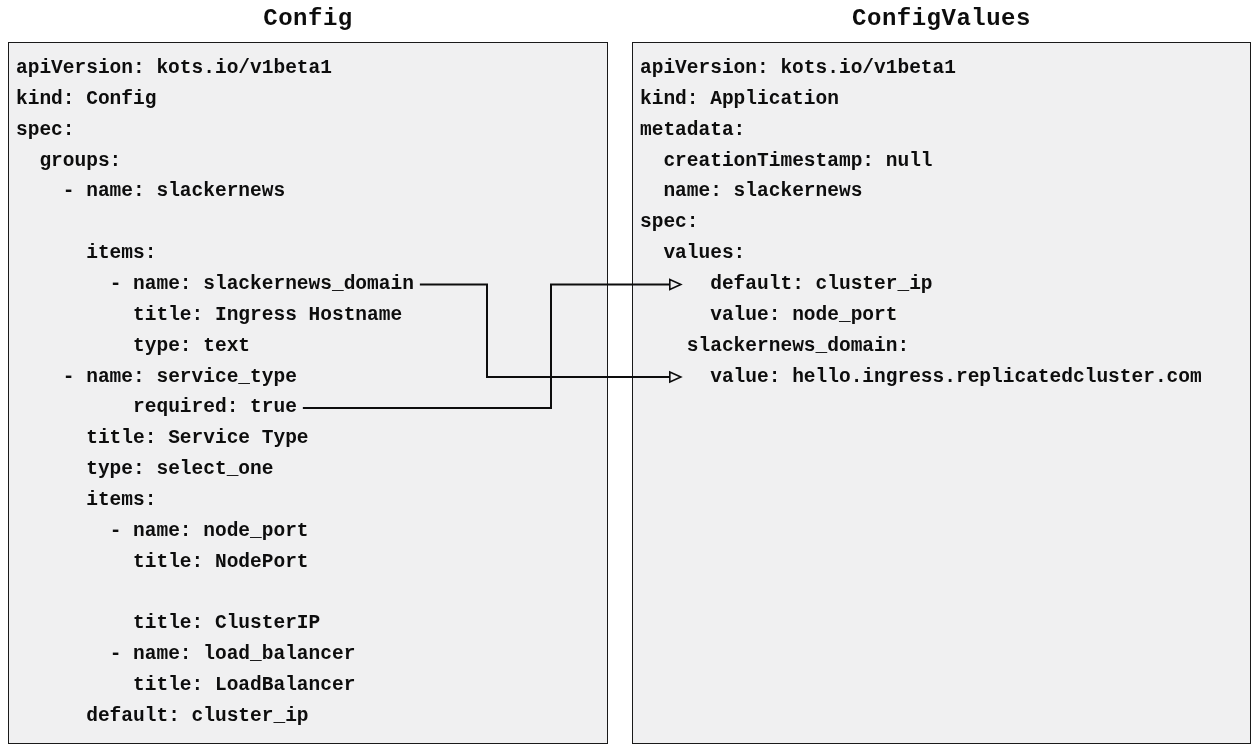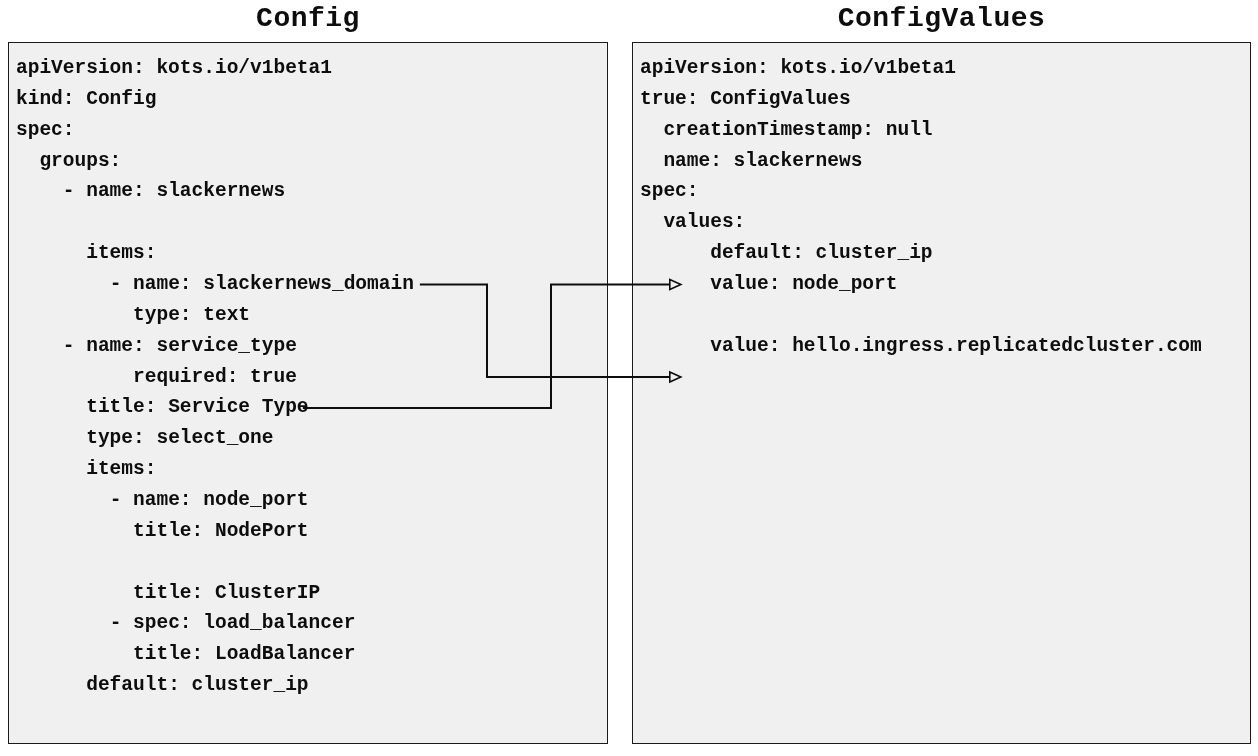--- a/index.html
+++ b/index.html
@@ -15,21 +15,21 @@
     background: #ffffff;
     overflow: hidden;
   }
   .panel-title {
     position: absolute;
     top: 3px;
     height: 32px;
     line-height: 32px;
     text-align: center;
     font-weight: bold;
-    font-size: 28px;
+    font-size: 24px;
     letter-spacing: 0.5px;
     white-space: pre;
   }
   .panel-title.left  { left: 8px;   width: 600px; }
   .panel-title.right { left: 632px; width: 619px; }
   .panel {
     position: absolute;
     top: 42px;
     height: 702px;
     box-sizing: border-box;
@@ -68,45 +68,47 @@
 
   <div class="panel left" id="left-panel" style="background: rgb(240, 240, 241); border-color: rgb(26, 26, 26);">
       <div class="yaml-line"><span class="pad"></span><span class="txt">apiVersion: kots.io/v1beta1</span></div>
       <div class="yaml-line"><span class="pad"></span><span class="txt">kind: Config</span></div>
       <div class="yaml-line"><span class="pad"></span><span class="txt">spec:</span></div>
       <div class="yaml-line"><span class="pad">  </span><span class="txt">groups:</span></div>
       <div class="yaml-line"><span class="pad">    </span><span class="txt">- name: slackernews</span></div>
       <div class="yaml-line"><span class="pad">      </span></div>
       <div class="yaml-line"><span class="pad">      </span><span class="txt">items:</span></div>
       <div class="yaml-line"><span class="pad">        </span><span class="txt">- name: slackernews_domain</span></div>
+      <div class="yaml-line"><span class="pad">          </span><span class="txt">title: Ingress Hostname</span></div>
       <div class="yaml-line"><span class="pad">          </span><span class="txt">type: text</span></div>
       <div class="yaml-line"><span class="pad">    </span><span class="txt">- name: service_type</span></div>
       <div class="yaml-line"><span class="pad">          </span><span class="txt">required: true</span></div>
       <div class="yaml-line"><span class="pad">      </span><span class="txt">title: Service Type</span></div>
       <div class="yaml-line"><span class="pad">      </span><span class="txt">type: select_one</span></div>
       <div class="yaml-line"><span class="pad">      </span><span class="txt">items:</span></div>
       <div class="yaml-line"><span class="pad">        </span><span class="txt">- name: node_port</span></div>
       <div class="yaml-line"><span class="pad">          </span><span class="txt">title: NodePort</span></div>
       <div class="yaml-line"><span class="pad">        </span></div>
       <div class="yaml-line"><span class="pad">          </span><span class="txt">title: ClusterIP</span></div>
-      <div class="yaml-line"><span class="pad">        </span><span class="txt">- spec: load_balancer</span></div>
+      <div class="yaml-line"><span class="pad">        </span><span class="txt">- name: load_balancer</span></div>
       <div class="yaml-line"><span class="pad">          </span><span class="txt">title: LoadBalancer</span></div>
       <div class="yaml-line"><span class="pad">      </span><span class="txt">default: cluster_ip</span></div>
     </div>
 
   <div class="panel right" id="right-panel" style="background: rgb(240, 240, 241); border-color: rgb(26, 26, 26);">
       <div class="yaml-line"><span class="pad"></span><span class="txt">apiVersion: kots.io/v1beta1</span></div>
-      <div class="yaml-line"><span class="pad"></span><span class="txt">true: ConfigValues</span></div>
+      <div class="yaml-line"><span class="pad"></span><span class="txt">kind: Application</span></div>
+      <div class="yaml-line"><span class="pad"></span><span class="txt">metadata:</span></div>
       <div class="yaml-line"><span class="pad">  </span><span class="txt">creationTimestamp: null</span></div>
       <div class="yaml-line"><span class="pad">  </span><span class="txt">name: slackernews</span></div>
       <div class="yaml-line"><span class="pad"></span><span class="txt">spec:</span></div>
       <div class="yaml-line"><span class="pad">  </span><span class="txt">values:</span></div>
       <div class="yaml-line"><span class="pad">      </span><span class="txt">default: cluster_ip</span></div>
       <div class="yaml-line"><span class="pad">      </span><span class="txt">value: node_port</span></div>
-      <div class="yaml-line"><span class="pad">    </span></div>
+      <div class="yaml-line"><span class="pad">    </span><span class="txt">slackernews_domain:</span></div>
       <div class="yaml-line"><span class="pad">      </span><span class="txt">value: hello.ingress.replicatedcluster.com</span></div>
     </div>
 
   <svg class="arrows" id="arrows" width="1258" height="756">
       <polyline points="419.875,284.4453125 487,284.4453125 487,377.0234375 670.8125,377.0234375" fill="none" stroke="#0d0d0d" stroke-width="2"></polyline>
       <polygon points="680.8125,377.0234375 669.8125,372.0234375 669.8125,382.0234375" fill="#f0f0f1" stroke="#0d0d0d" stroke-width="1.6"></polygon>
       <polyline points="302.859375,407.8828125 551,407.8828125 551,284.4453125 670.8125,284.4453125" fill="none" stroke="#0d0d0d" stroke-width="2"></polyline>
       <polygon points="680.8125,284.4453125 669.8125,279.4453125 669.8125,289.4453125" fill="#f0f0f1" stroke="#0d0d0d" stroke-width="1.6"></polygon>
     </svg>
 </div>

